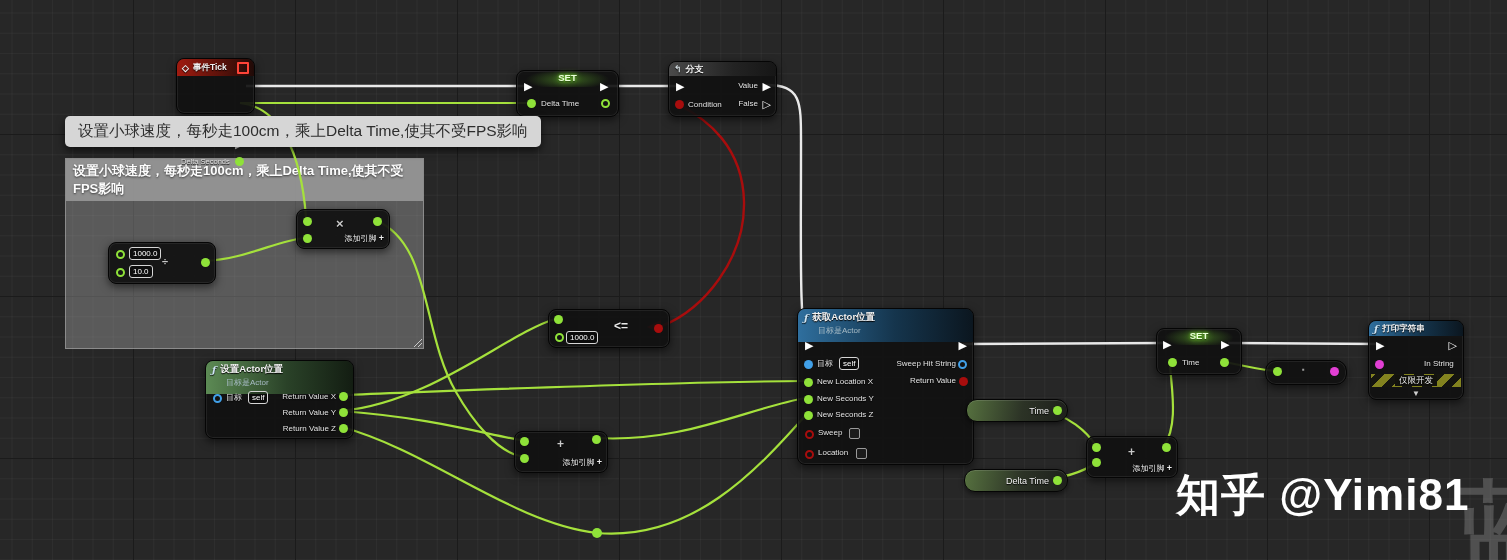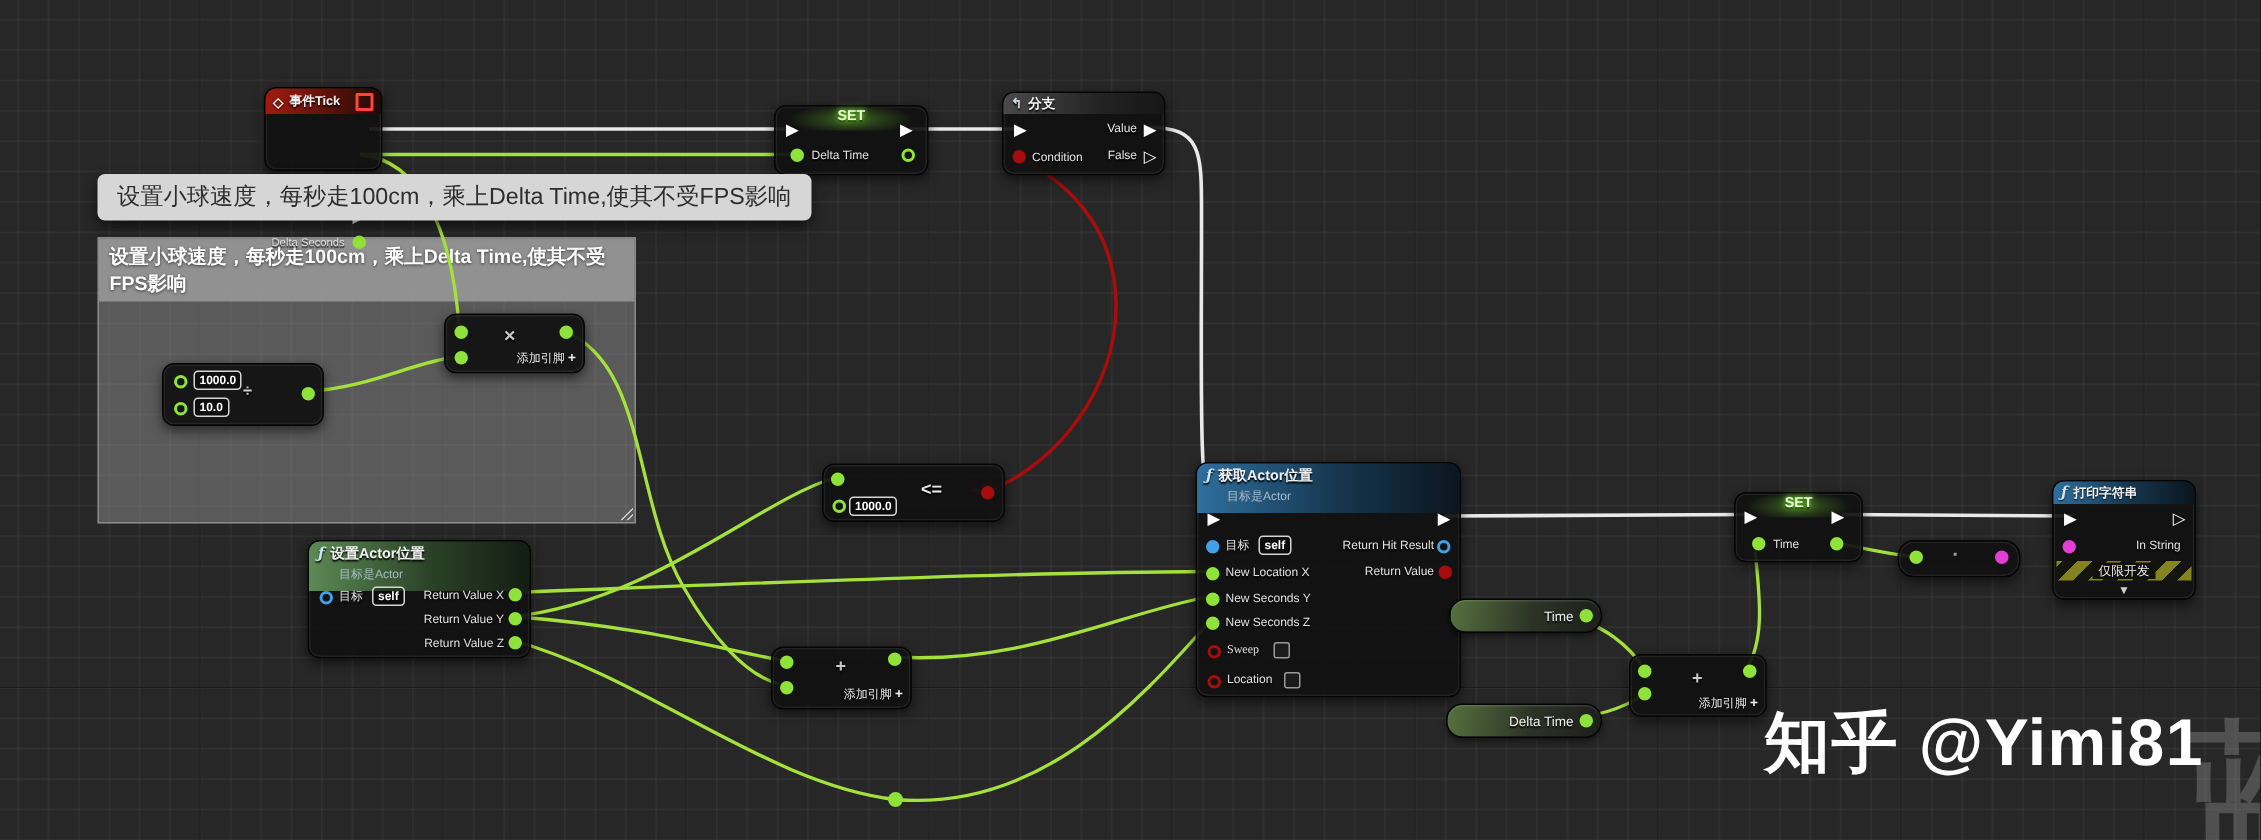--- a/index.html
+++ b/index.html
@@ -35,21 +35,21 @@
   .hdr-green{background:linear-gradient(90deg,#5c8a54,#2a4228 55%,#131d12);}
   .fnicon{font-style:italic;font-family:"DejaVu Serif",serif;font-size:10px;color:#cfe6f5;}
   .lbl{position:absolute;font-size:8px;color:#e2e2e2;white-space:nowrap;text-shadow:0 1px 1px #000;line-height:10px;}
   .pin{position:absolute;width:9px;height:9px;border-radius:50%;}
   .pin.hollow{width:5px;height:5px;border:2px solid;background:transparent !important;}
   .exec{position:absolute;font-size:11px;line-height:11px;color:#fff;font-family:"DejaVu Sans",sans-serif;}
   .setglow{position:absolute;left:0;right:0;top:1px;height:15px;text-align:center;font-weight:bold;
     font-size:9.5px;color:#eaffd8;text-shadow:0 0 7px #86e93c,0 0 3px #86e93c,0 1px 1px #000;
     background:radial-gradient(ellipse 55% 90% at 50% 50%, rgba(110,200,50,0.45), transparent 75%);}
   .valbox{position:absolute;border:1px solid #d6d6d6;border-radius:3px;background:rgba(0,0,0,0.35);
-    color:#fff;font-size:8px;line-height:11px;padding:0 3px;white-space:nowrap;font-weight:bold;}
+    color:#fff;font-size:8px;line-height:11px;padding:0 3px;white-space:nowrap;}
   .cb{position:absolute;width:9px;height:9px;border:1px solid #9a9a9a;border-radius:2px;background:#1b1b1b;}
   .pill{position:absolute;z-index:3;height:21px;border-radius:11px;border:1px solid #050505;
     background:linear-gradient(100deg,#56713f,#2c3326 55%,#1d1f1b);
     box-shadow:0 2px 5px rgba(0,0,0,0.5), inset 0 1px 0 rgba(255,255,255,0.12);
     color:#f0f0f0;font-size:9px;display:flex;align-items:center;justify-content:flex-end;
     padding-right:18px;text-shadow:0 1px 1px #000;}
   .opbig{position:absolute;color:#c9c9c9;font-weight:bold;text-shadow:0 1px 1px #000;}
   .addpin{position:absolute;font-size:8px;color:#efefef;text-shadow:0 1px 1px #000;white-space:nowrap;}
   .addpin b{font-size:9px;}
   .comment{position:absolute;left:65px;top:158px;width:357px;height:189px;z-index:1;
@@ -214,26 +214,26 @@
     <span class="pin" style="left:6px;top:51px;background:#41a0e8;"></span>
     <span class="lbl" style="left:19px;top:50px;">目标</span>
     <span class="valbox" style="left:41px;top:48px;">self</span>
     <span class="pin" style="left:6px;top:69px;background:#8fe239;"></span>
     <span class="lbl" style="left:19px;top:68px;">New Location X</span>
     <span class="pin" style="left:6px;top:86px;background:#8fe239;"></span>
     <span class="lbl" style="left:19px;top:85px;">New Seconds Y</span>
     <span class="pin" style="left:6px;top:102px;background:#8fe239;"></span>
     <span class="lbl" style="left:19px;top:101px;">New Seconds Z</span>
     <span class="pin hollow" style="left:7px;top:121px;border-color:#a80d0d;"></span>
-    <span class="lbl" style="left:20px;top:119px;font-family:Liberation Serif, serif;">Sweep</span>
+    <span class="lbl" style="left:20px;top:119px;">Sweep</span>
     <span class="cb" style="left:51px;top:119px;"></span>
     <span class="pin hollow" style="left:7px;top:141px;border-color:#a80d0d;"></span>
     <span class="lbl" style="left:20px;top:139px;">Location</span>
     <span class="cb" style="left:58px;top:139px;"></span>
-    <span class="lbl" style="right:17px;top:50px;">Return Hit Result</span>
+    <span class="lbl" style="right:17px;top:50px;">Sweep Hit String</span>
     <span class="pin hollow" style="right:6px;top:51px;border-color:#41a0e8;"></span>
     <span class="lbl" style="right:17px;top:67px;">Return Value</span>
     <span class="pin" style="right:5px;top:68px;background:#a80d0d;"></span>
   </div>
 
   <div class="pill" style="left:966px;top:399px;width:82px;">
     <span>Time</span>
     <span class="pin" style="right:5px;top:6px;background:#8fe239;"></span>
   </div>
   <div class="pill" style="left:964px;top:469px;width:84px;">

